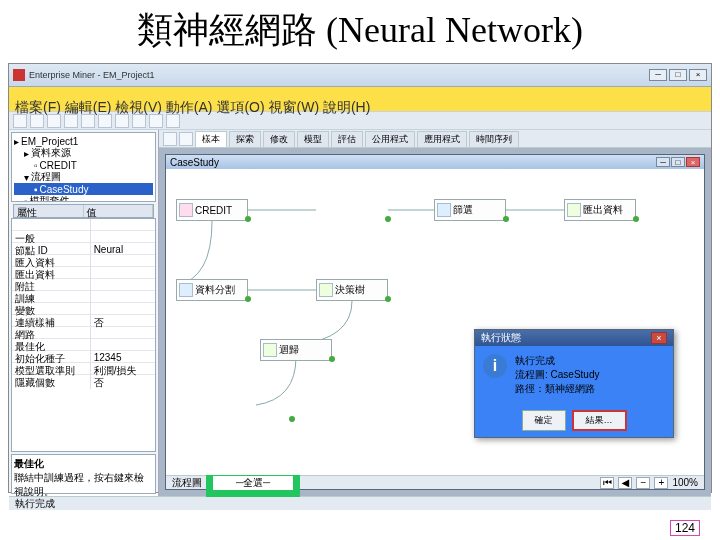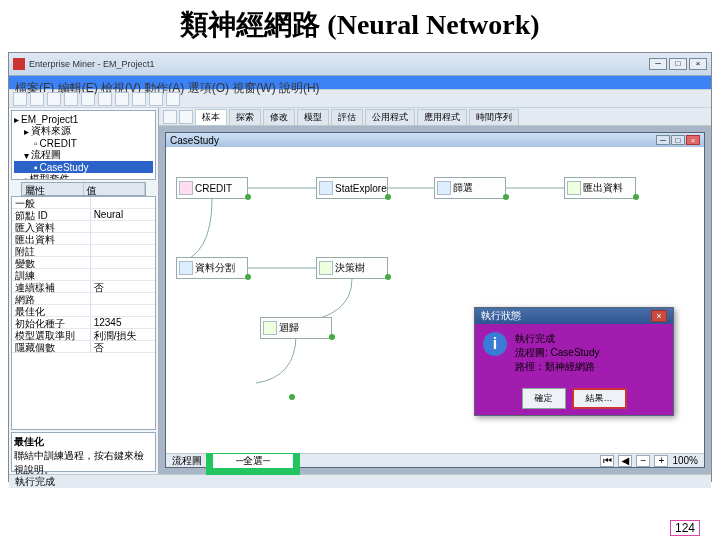--- a/index.html
+++ b/index.html
@@ -1,38 +1,38 @@
 <!DOCTYPE html>
 <html><head>
 <meta charset="utf-8">
 <style>
 *{box-sizing:border-box;margin:0;padding:0;font-family:"Microsoft JhengHei",Arial,sans-serif;font-size:10px}
 body{width:720px;height:540px;background:#fff;overflow:hidden}
-.slide-title{font-size:28px;font-weight:bold;text-align:center;padding:6px 0 8px;font-family:"PMingLiU","DFKai-SB",serif}
+.slide-title{font-size:36px;font-weight:normal;text-align:center;padding:6px 0 8px;font-family:"PMingLiU","DFKai-SB",serif}
 .app{border:1px solid #888;background:#eff4f9;margin:0 8px;height:430px;position:relative}
 .app-titlebar{height:14px;background:linear-gradient(#dfe9f5,#c7d8ea);display:flex;align-items:center;padding:11px 4px;border-bottom:1px solid #9ab}
 .app-titlebar .icon{width:12px;height:12px;background:#c33;margin-right:4px}
 .app-titlebar .ttl{font-size:9px;color:#333}
 .win-btns{margin-left:auto;display:flex;gap:2px}
 .win-btns span{width:18px;height:12px;border:1px solid #789;background:#e8eef6;font-size:8px;text-align:center;line-height:10px}
-.menubar{height:14px;background:#3b82f6;padding:4px 6px;font-size:12px;color:#333;border-bottom:1px solid #c7d2e0}
+.menubar{height:14px;background:#fde047;padding:12px 6px;font-size:14px;color:#333;border-bottom:1px solid #c7d2e0}
 .toolbar{height:18px;background:#e4eaf2;border-bottom:1px solid #c7d2e0;display:flex;align-items:center;padding:0 4px;gap:3px}
 .tb-btn{width:14px;height:14px;background:#f4f7fb;border:1px solid #b8c4d4}
 .body{display:flex;height:calc(100% - 62px)}
 .left{width:150px;display:flex;flex-direction:column;border-right:1px solid #aab}
 .tree{height:70px;background:#fff;border:1px solid #9ab;margin:2px;font-size:9px;padding:2px;overflow:hidden}
 .tree .row{display:flex;align-items:center;height:12px;gap:2px}
 .tree .ind1{padding-left:10px}
 .tree .ind2{padding-left:20px}
 .tree .sel{background:#2a62c9;color:#fff}
-.props-head{height:14px;background:#dfe6f0;border:1px solid #9ab;margin:0 12px;display:flex;font-size:9px}
+.props-head{height:14px;background:#dfe6f0;border:1px solid #9ab;margin:0 4px;display:flex;font-size:9px}
 .props-head span{flex:1;padding:1px 3px;border-right:1px solid #bcc}
 .props{flex:1;background:#fff;border:1px solid #9ab;margin:0 2px;overflow:auto}
 .props .prow{display:flex;height:12px;font-size:9px;border-bottom:1px solid #e4e8ee}
-.props .prow span{padding:0 3px}
+.props .prow span{padding:13px 3px}
 .props .k{width:55%;border-right:1px solid #dde}
 .props .v{width:45%}
 .notes{height:40px;background:#fff;border:1px solid #9ab;margin:2px;font-size:9px;padding:2px}
 .right{flex:1;display:flex;flex-direction:column}
 .tabstrip{height:18px;background:#e4eaf2;border-bottom:1px solid #bcc;display:flex;align-items:center;gap:2px;padding:0 4px}
 .tab{padding:1px 6px;font-size:9px;background:#dfe6f0;border:1px solid #bcc;border-bottom:none}
 .tab.on{background:#fff}
 .canvas-wrap{flex:1;background:#a9b6c8;padding:6px;position:relative}
 .inner-win{background:#fff;border:1px solid #567;height:100%;position:relative}
 .inner-tb{height:14px;background:linear-gradient(#cfe0f5,#a8c3e4);display:flex;align-items:center;padding:0 4px;font-size:9px}
@@ -42,21 +42,21 @@
 .inner-tb .max{background:#d8e4f2;border:1px solid #789}
 .inner-tb .cls{background:#d66;border:1px solid #a33;color:#fff}
 .canvas{position:relative;height:calc(100% - 28px);background:#fff}
 .node{position:absolute;width:72px;height:22px;background:#fdfdfd;border:1px solid #9aa;display:flex;align-items:center;font-size:8px;padding-left:2px;gap:2px}
 .node .ni{width:14px;height:14px;background:#f0f4fa;border:1px solid #abc}
 .node .ni.r{background:#fde}
 .node .ni.b{background:#def}
 .node .ni.g{background:#efd}
 .dot{position:absolute;width:6px;height:6px;border-radius:50%;background:#4a4}
 .canvas svg{position:absolute;top:0;left:0;width:100%;height:100%;pointer-events:none}
-.dialog{position:absolute;right:30px;top:160px;width:200px;background:#a21caf;border:1px solid #567;box-shadow:2px 2px 6px rgba(0,0,0,.4)}
+.dialog{position:absolute;right:30px;top:160px;width:200px;background:#3b82f6;border:1px solid #567;box-shadow:2px 2px 6px rgba(0,0,0,.4)}
 .dlg-t{height:16px;background:linear-gradient(#4a6fa8,#2e5493);color:#fff;display:flex;align-items:center;padding:0 6px;font-size:9px}
 .dlg-t .x{margin-left:auto;width:16px;height:12px;background:#c94a3f;border:1px solid #933;text-align:center;line-height:10px;font-size:9px}
 .dlg-b{padding:8px;display:flex;gap:8px}
 .dlg-i{width:24px;height:24px;border-radius:50%;background:#3a7bd5;color:#fff;font-size:16px;font-weight:bold;text-align:center;line-height:24px}
 .dlg-txt{font-size:9px;line-height:14px}
 .dlg-btns{display:flex;justify-content:center;gap:6px;padding:6px}
 .dlg-btn{padding:2px 12px;font-size:9px;background:#eef2f7;border:1px solid #8a9}
 .dlg-btn.hl{border:2px solid #c33}
 .zoombar{height:14px;background:#e4eaf2;border-top:1px solid #bcc;display:flex;align-items:center;padding:0 6px;gap:4px;font-size:9px}
 .zoombar .sp{flex:1}
@@ -122,25 +122,25 @@
           </div>
         <div class="prow">
             <span class="k">匯出資料</span>
             <span class="v"></span>
           </div>
         <div class="prow">
             <span class="k">附註</span>
             <span class="v"></span>
           </div>
         <div class="prow">
+            <span class="k">訓練</span>
+            <span class="v"></span>
+          </div>
+        <div class="prow">
             <span class="k">變數</span>
-            <span class="v"></span>
-          </div>
-        <div class="prow">
-            <span class="k">訓練</span>
             <span class="v"></span>
           </div>
         <div class="prow">
             <span class="k">連續樣補</span>
             <span class="v">否</span>
           </div>
         <div class="prow">
             <span class="k">網路</span>
             <span class="v"></span>
           </div>
@@ -198,24 +198,20 @@
               <path d="M46 52 Q46 110 10 116" stroke="#8aa" fill="none"></path>
               <path d="M82 121 L150 121" stroke="#8aa" fill="none"></path>
               <path d="M186 132 Q186 170 130 176" stroke="#8aa" fill="none"></path>
               <path d="M130 188 Q130 230 90 236" stroke="#8aa" fill="none"></path>
             </svg>
             <div class="node" style="left:10px;top:30px">
                 <span class="ni r"></span>
                 <span>CREDIT</span>
               </div>
             <div class="dot" style="left:79px;top:47px"></div>
-            <div class="node" style="left:150px;top:30px">
-                <span class="ni b"></span>
-                <span>StatExplore</span>
-              </div>
             <div class="dot" style="left:219px;top:47px"></div>
             <div class="node" style="left:268px;top:30px">
                 <span class="ni b"></span>
                 <span>篩選</span>
               </div>
             <div class="dot" style="left:337px;top:47px"></div>
             <div class="node" style="left:398px;top:30px">
                 <span class="ni g"></span>
                 <span>匯出資料</span>
               </div>

